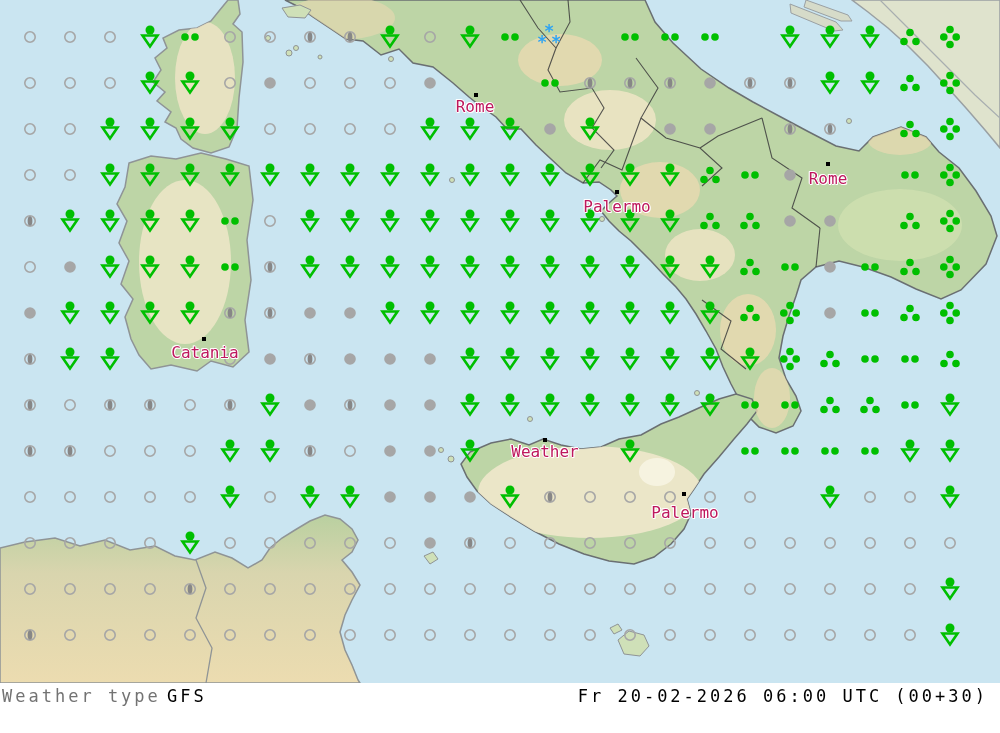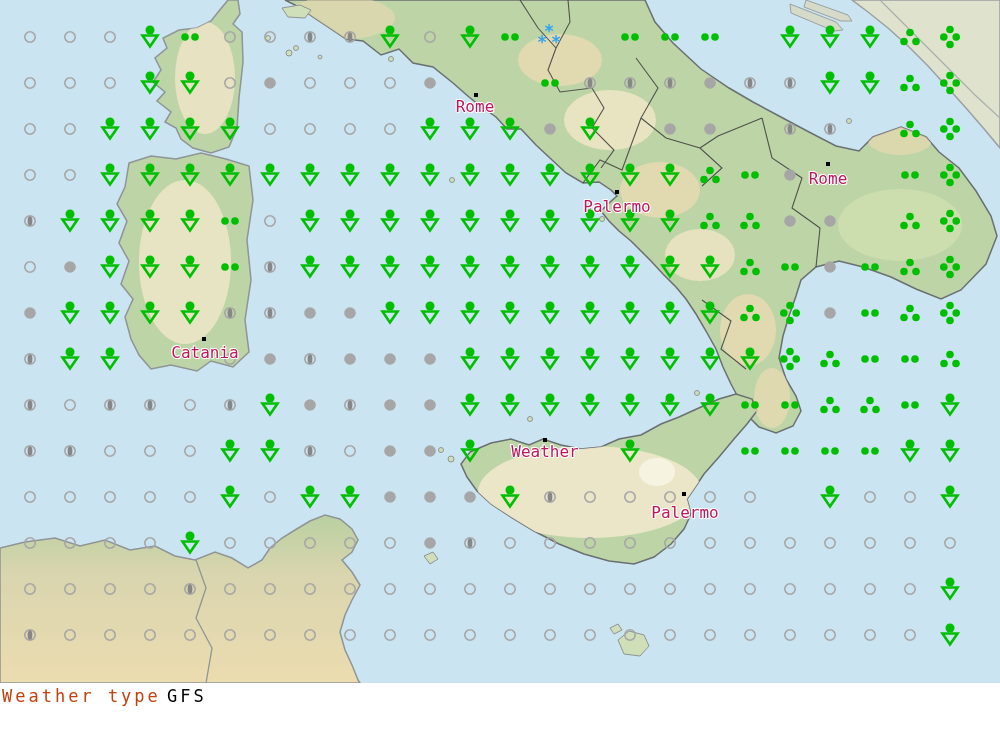--- a/index.html
+++ b/index.html
@@ -10,21 +10,21 @@
   .sym{position:absolute;transform:translate(-50%,-50%);pointer-events:none;}
   .sym svg{display:block;}
   .snowwrap{position:relative;width:26px;height:22px;}
   .snowwrap b{position:absolute;font:bold 17px "DejaVu Sans Mono",monospace;line-height:10px;}
   .city{position:absolute;transform:translate(-50%,-50%);font:16px "DejaVu Sans Mono",monospace;
     color:#be185d;white-space:nowrap;
     text-shadow:1px 0 0 #fff,-1px 0 0 #fff,0 1px 0 #fff,0 -1px 0 #fff,1px 1px 0 #fff,-1px -1px 0 #fff;text-align:center;}
   .citydot{position:absolute;width:4px;height:4px;background:#000;transform:translate(-50%,-50%);}
   #footer{position:absolute;left:0;top:683px;width:1000px;height:50px;background:#ffffff;}
   #footer .l1{position:absolute;top:3px;left:0;width:100%;height:20px;}
-  .prod{position:absolute;left:2px;font:17px "DejaVu Sans Mono",monospace;letter-spacing:3px;color:#c2410c;}
+  .prod{position:absolute;left:2px;font:17px "DejaVu Sans Mono",monospace;letter-spacing:3px;color:#737373;}
   .model{position:absolute;left:167px;font:17px "DejaVu Sans Mono",monospace;letter-spacing:3px;color:#000;}
   .dt{position:absolute;right:12px;font:17px "DejaVu Sans Mono",monospace;letter-spacing:3px;color:#000;}
   .copy{position:absolute;right:10px;top:26px;font:bold 17px "Liberation Sans",sans-serif;
     color:#16356e;text-decoration:none;letter-spacing:0.5px;}
 </style>
 </head>
 <body>
 
 <div id="stage">
   <div id="map">
@@ -1933,15 +1933,16 @@
         <span class="city" style="left: 545px; top: 451px;">Weather</span>
         <div class="citydot" style="left: 684px; top: 494px;"></div>
         <span class="city" style="left: 685px; top: 512px;">Palermo</span>
       </div>
   </div>
 
   <div id="footer">
     <div class="l1">
       <span class="prod">Weather type</span>
       <span class="model">GFS</span>
+      <span class="dt">Fr 20-02-2026 06:00 UTC (00+30)</span>
     </div>
   </div>
 </div>
 
 </body></html>

